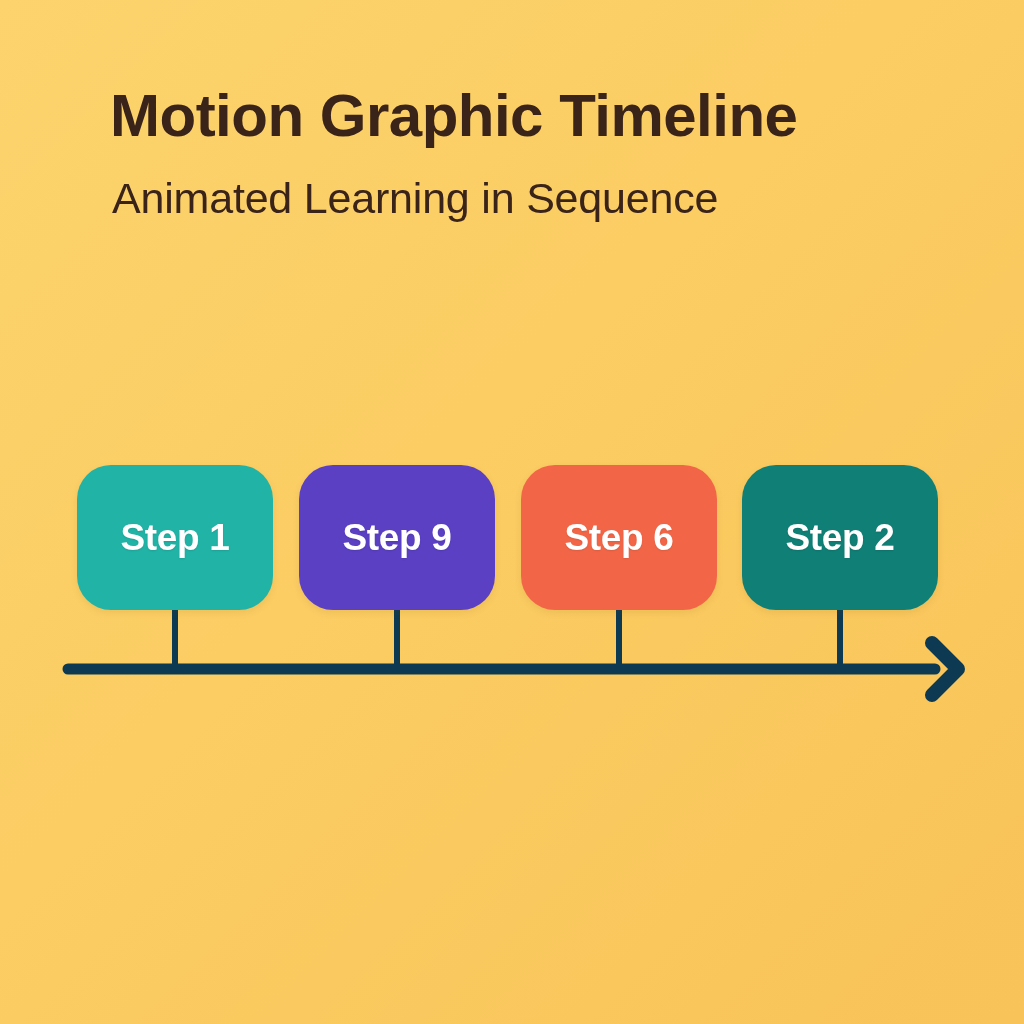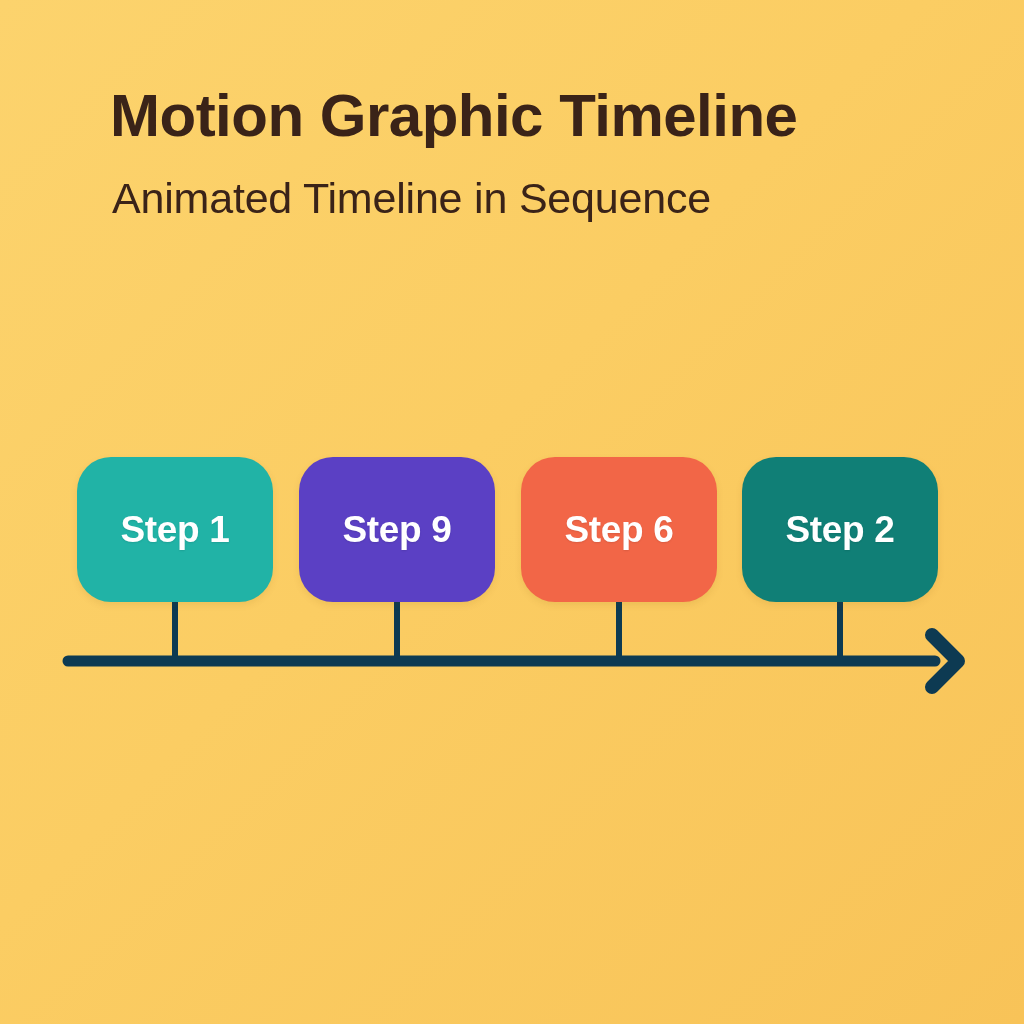--- a/index.html
+++ b/index.html
@@ -48,21 +48,21 @@
     margin: 0;
     padding-top: 31px;
     padding-left: 2px;
     white-space: nowrap;
   }
 
   
   .stage {
     position: absolute;
     left: 0;
-    top: 4px;
+    top: 12px;
     width: 1024px;
     height: 800px;
   }
   .timeline-svg {
     position: absolute;
     left: 0;
     top: 0;
     width: 1024px;
     height: 1024px;
     pointer-events: none;
@@ -88,21 +88,21 @@
     white-space: nowrap;
   }
 </style>
 </head>
 <body>
 
 <div id="infographic">
 
   <div class="header">
     <h1 class="title">Motion Graphic Timeline</h1>
-    <h2 class="subtitle">Animated Timeline in Sequence</h2>
+    <h2 class="subtitle">Animated Learning in Sequence</h2>
   </div>
 
   <div class="stage">
     <svg class="timeline-svg" viewBox="0 0 1024 1024">
       <g id="stems-group">
           <line x1="175" y1="594" x2="175" y2="657" stroke="#0D3A52" stroke-width="6"></line>
           <line x1="397" y1="594" x2="397" y2="657" stroke="#0D3A52" stroke-width="6"></line>
           <line x1="619" y1="594" x2="619" y2="657" stroke="#0D3A52" stroke-width="6"></line>
           <line x1="840" y1="594" x2="840" y2="657" stroke="#0D3A52" stroke-width="6"></line>
         </g>

